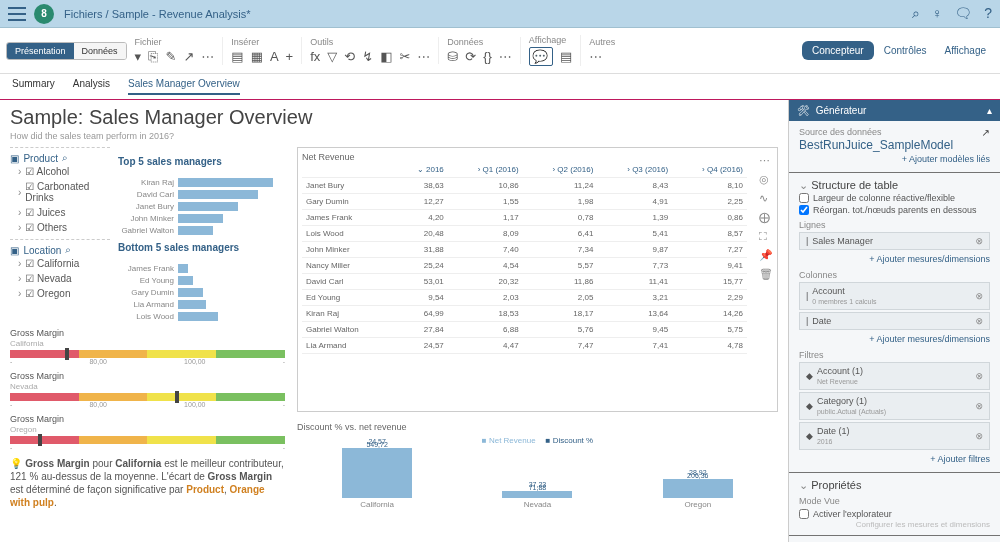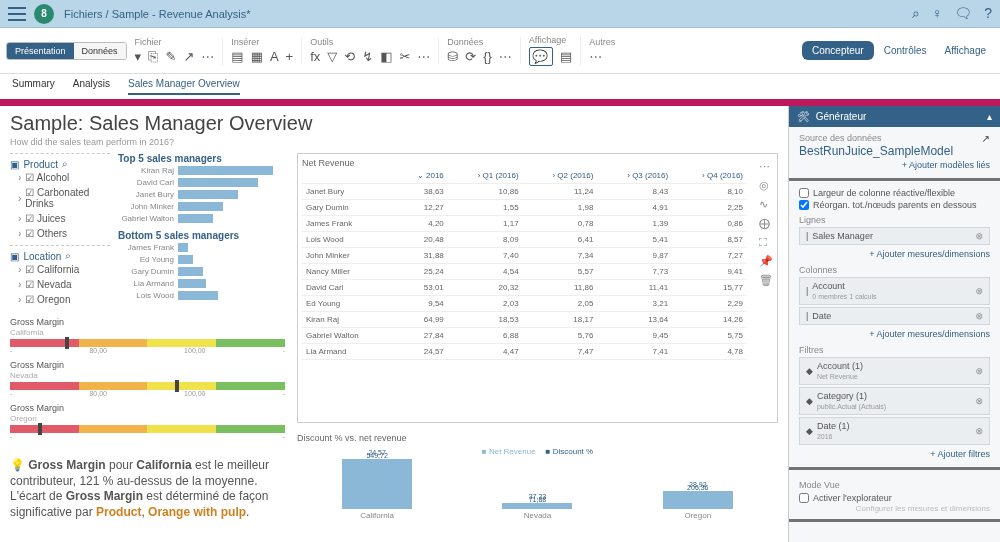--- a/index.html
+++ b/index.html
@@ -17,43 +17,43 @@
 .pill { padding: 3px 8px; font-size: 9px; background: #f5f5f5; cursor: pointer; }
 .pill.active { background: #346187; color: #fff; }
 .rgroup { display: flex; flex-direction: column; padding: 0 8px; border-right: 1px solid #eee; }
 .rgroup .lbl { font-size: 9px; color: #888; margin-bottom: 2px; }
 .rgroup .ic { display: flex; gap: 7px; align-items: center; }
 .rgroup .ic span { font-size: 13px; color: #555; cursor: pointer; }
 .btn-right { margin-left: auto; display: flex; gap: 2px; align-items: center; }
 .btn-primary { background: #346187; color: #fff; padding: 4px 10px; border-radius: 6px; font-size: 10px; cursor: pointer; }
 .btn-secondary { color: #346187; padding: 4px 8px; font-size: 10px; cursor: pointer; }
 
-.tabs { display: flex; gap: 18px; padding: 4px 12px; border-bottom: 7px solid #be185d; font-size: 10px; }
+.tabs { display: flex; gap: 18px; padding: 4px 12px; border-bottom: 1px solid #be185d; font-size: 10px; }
 .tabs span { cursor: pointer; padding-bottom: 4px; }
 .tabs span.active { color: #346187; border-bottom: 2px solid #346187; }
 
 .main { display: flex; height: calc(542px - 28px - 46px - 22px); }
 .canvas { flex: 1; padding: 6px 10px; overflow: hidden; position: relative; }
 .title { font-size: 20px; color: #444; }
 .subtitle { font-size: 9px; color: #999; margin-top: 2px; }
 
 .grid-area { display: flex; gap: 12px; margin-top: 6px; }
 .left-col { width: 275px; }
 .facet-box { border-top: 1px dashed #ccc; padding-top: 4px; margin-bottom: 4px; }
 .facet-head { display: flex; align-items: center; gap: 4px; color: #346187; font-size: 10px; }
 .facet-item { display: flex; align-items: center; gap: 4px; font-size: 10px; color: #555; padding: 2px 0 2px 8px; cursor: pointer; }
 .facet-item::before { content: "›"; color: #888; }
-.bars-title { color: #346187; font-size: 10px; font-weight: bold; margin: 0 0; }
+.bars-title { color: #346187; font-size: 10px; font-weight: bold; margin: 9px 0; }
 .bar-row { display: flex; align-items: center; font-size: 8px; color: #888; height: 12px; }
 .bar-row .nm { width: 60px; text-align: right; padding-right: 4px; }
 .bar-row .bar { height: 9px; background: #8cb8d8; }
 .gm { font-size: 9px; color: #555; margin-top: 6px; }
 .gm .bar-track { height: 8px; background: linear-gradient(to right, #e05a6a 0 25%, #f0b44a 25% 50%, #f0e24a 50% 75%, #7ac060 75% 100%); position: relative; margin-top: 2px; }
 .gm .handle { position: absolute; top: -2px; width: 4px; height: 12px; background: #444; }
-.insight { font-size: 12px; color: #555; margin-top: 18px; line-height: 1.3; }
+.insight { font-size: 10px; color: #555; margin-top: 6px; line-height: 1.3; }
 .insight .hl { color: #d08020; font-weight: bold; }
 
 .table-widget { border: 1px solid #ccc; flex: 1; position: relative; padding: 4px 30px 4px 4px; }
 .table-widget .ttl { font-size: 9px; color: #666; }
 table { width: 100%; border-collapse: collapse; font-size: 8px; }
 th, td { padding: 3px 4px; border-bottom: 1px solid #eee; text-align: right; color: #666; }
 th:first-child, td:first-child { text-align: left; }
 th { color: #346187; font-weight: normal; }
 .side-icons { position: absolute; right: 4px; top: 6px; display: flex; flex-direction: column; gap: 6px; color: #888; font-size: 11px; }
 
@@ -63,21 +63,21 @@
 .legend span::before { content: "■ "; }
 .bars-area { display: flex; justify-content: space-around; align-items: flex-end; height: 60px; }
 .bar-col { display: flex; flex-direction: column; align-items: center; }
 .bar-col .b { width: 70px; background: #8cb8d8; }
 .bar-col .v { font-size: 7px; color: #346187; }
 .bar-col .c { font-size: 8px; color: #888; margin-top: 2px; }
 
 
 .panel { width: 212px; background: #f5f7f9; border-left: 1px solid #ccc; padding: 0; font-size: 10px; overflow-y: auto; }
 .panel-head { background: #346187; color: #fff; padding: 5px 8px; display: flex; align-items: center; gap: 6px; }
-.panel-sec { padding: 6px 10px; border-bottom: 3px solid #737373; }
+.panel-sec { padding: 6px 10px; border-bottom: 1px solid #737373; }
 .panel-sec .h { color: #444; font-size: 11px; cursor: pointer; }
 .panel-sec .h::before { content: "⌄ "; color: #888; }
 .ds-name { color: #346187; font-size: 12px; }
 .panel-sub { font-size: 9px; color: #888; margin: 4px 0 2px; }
 .chip { display: flex; align-items: center; background: #eaeef1; border: 1px solid #d0d6da; padding: 3px 6px; margin: 2px 0; color: #555; font-size: 9px; }
 .chip .x { margin-left: auto; color: #888; cursor: pointer; }
 .add-link { color: #346187; font-size: 9px; cursor: pointer; padding: 2px 0; text-align: right; }
 .chk { display: flex; gap: 4px; font-size: 9px; color: #555; padding: 1px 0; }
 .chk input { width: 10px; height: 10px; }
 </style>
@@ -448,20 +448,21 @@
       </div>
     <div class="panel-sec">
       <div style="display:flex;justify-content:space-between">
           <span style="font-size:9px;color:#888">Source des données</span>
           <span>↗</span>
         </div>
       <div class="ds-name">BestRunJuice_SampleModel</div>
       <div class="add-link">+ Ajouter modèles liés</div>
     </div>
     <div class="panel-sec">
+      <div class="h">Structure de table</div>
       <label class="chk">
           <input type="checkbox" style="">
           <span>Largeur de colonne réactive/flexible</span>
         </label>
       <label class="chk">
           <input type="checkbox" checked="" style="">
           <span>Réorgan. tot./nœuds parents en dessous</span>
         </label>
       <div class="panel-sub">Lignes</div>
       <div class="chip">| <span style="margin-left:4px">Sales Manager</span><span class="x">⊗</span></div>
@@ -470,20 +471,21 @@
       <div class="chip">| <span style="margin-left:4px"><span>Account</span><br><span style="font-size:7px;color:#999">0 membres 1 calculs</span></span><span class="x">⊗</span></div>
       <div class="chip">| <span style="margin-left:4px">Date</span><span class="x">⊗</span></div>
       <div class="add-link">+ Ajouter mesures/dimensions</div>
       <div class="panel-sub">Filtres</div>
       <div class="chip">◆ <span style="margin-left:4px"><span>Account (1)</span><br><span style="font-size:7px;color:#999">Net Revenue</span></span><span class="x">⊗</span></div>
       <div class="chip">◆ <span style="margin-left:4px"><span>Category (1)</span><br><span style="font-size:7px;color:#999">public.Actual (Actuals)</span></span><span class="x">⊗</span></div>
       <div class="chip">◆ <span style="margin-left:4px"><span>Date (1)</span><br><span style="font-size:7px;color:#999">2016</span></span><span class="x">⊗</span></div>
       <div class="add-link">+ Ajouter filtres</div>
     </div>
     <div class="panel-sec">
+      <div class="h">Propriétés</div>
       <div class="panel-sub">Mode Vue</div>
       <label class="chk">
           <input type="checkbox" style="">
           <span>Activer l'explorateur</span>
         </label>
       <div style="font-size:8px;color:#bbb;text-align:right">Configurer les mesures et dimensions</div>
     </div>
   </div>
 </div>
 

